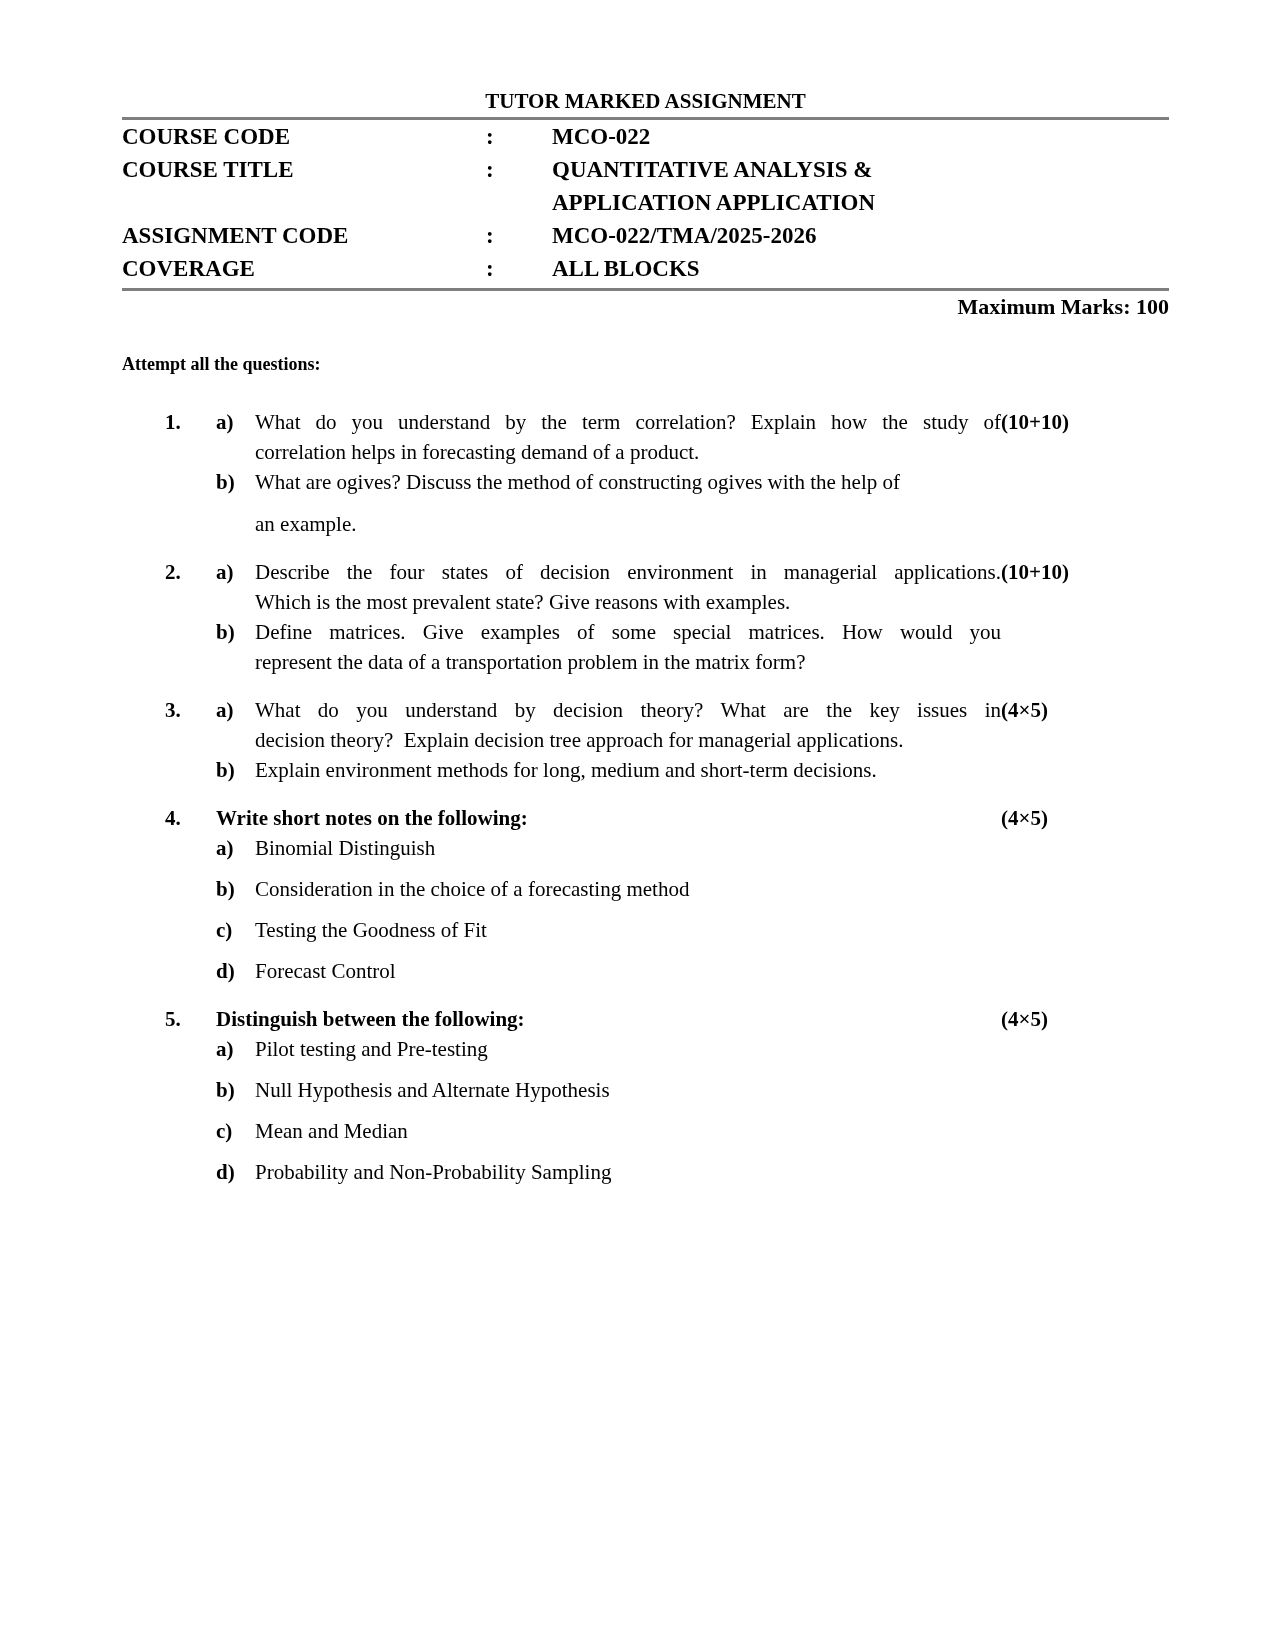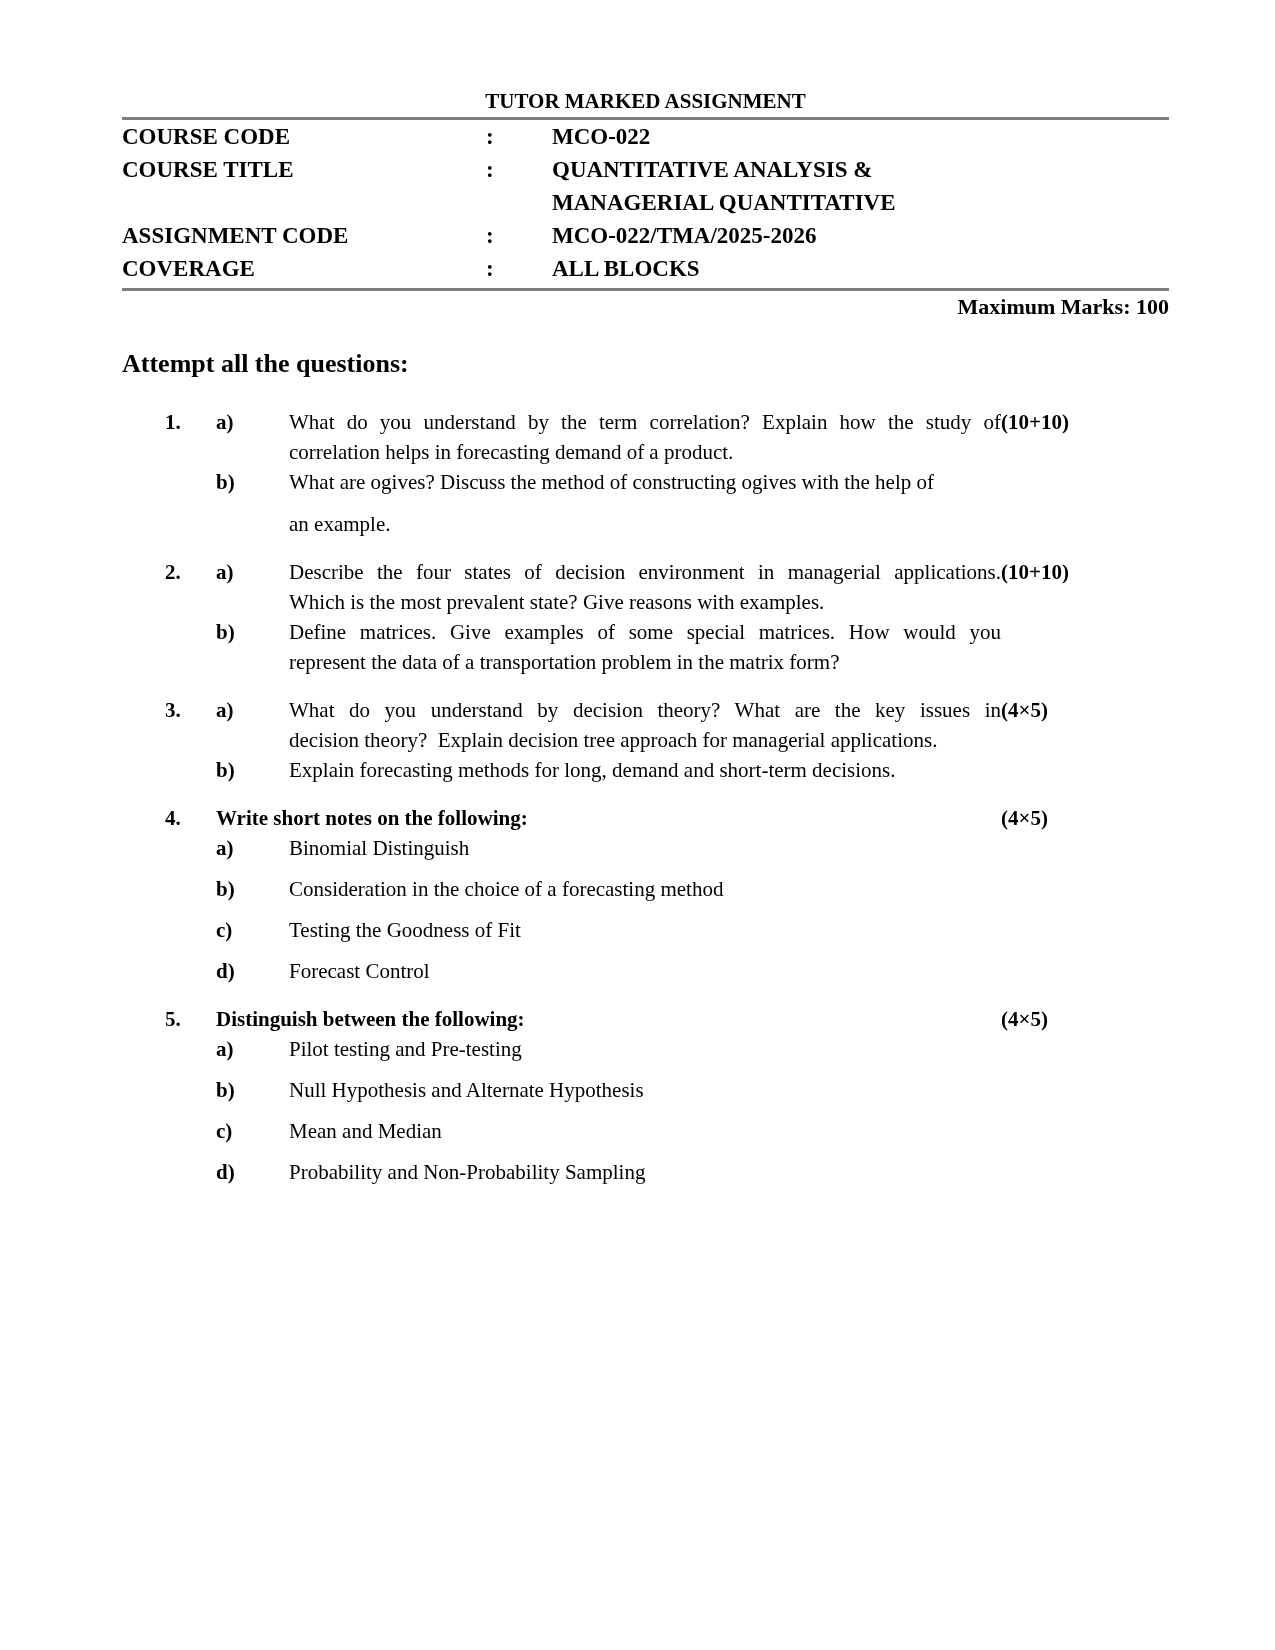--- a/index.html
+++ b/index.html
@@ -20,35 +20,35 @@
   }
   .hdr-row {
     display:grid; grid-template-columns:364px 66px 1fr;
     font-weight:bold; font-size:23px; line-height:33px;
   }
   .hdr-row .sep { text-align:left; }
   .max-marks {
     text-align:right; font-weight:bold; font-size:22px; line-height:30px; margin-top:1px;
   }
   .attempt {
-    font-weight:bold; font-size:26px; line-height:28px; margin-top:28px;
+    font-weight:bold; font-size:18px; line-height:28px; margin-top:28px;
   }
   .questions { margin-top:29px; }
   .q { margin-bottom:18px; }
   .qrow {
     display:grid; grid-template-columns:94px 39px 746px 168px;
   }
   .qnum {
     font-weight:bold; font-size:21px; line-height:30px; padding-left:43px;
   }
   .qletter {
     font-weight:bold; font-size:21px; line-height:30px;
   }
   .qtext {
-    font-size:21px; line-height:30px;margin-left:34px;
+    font-size:21px; line-height:30px;
   }
   .qheading {
     grid-column:2 / 4; font-weight:bold; font-size:21px; line-height:30px;
   }
   .qmarks {
     font-weight:bold; font-size:21px; line-height:30px; text-align:left;
   }
   .line {}
   .line.just { text-align:justify; text-align-last:justify; }
   .qrow.spaced { margin-top:11px; }
@@ -69,21 +69,21 @@
       <div>MCO-022</div>
     </div>
     <div class="hdr-row">
       <div>COURSE TITLE</div>
       <div class="sep">:</div>
       <div>QUANTITATIVE ANALYSIS &amp;</div>
     </div>
     <div class="hdr-row">
       <div></div>
       <div class="sep"></div>
-      <div>MANAGERIAL QUANTITATIVE</div>
+      <div>APPLICATION APPLICATION</div>
     </div>
     <div class="hdr-row">
       <div>ASSIGNMENT CODE</div>
       <div class="sep">:</div>
       <div>MCO-022/TMA/2025-2026</div>
     </div>
     <div class="hdr-row">
       <div>COVERAGE</div>
       <div class="sep">:</div>
       <div>ALL BLOCKS</div>
@@ -150,21 +150,21 @@
         <div class="qtext">
           <div class="line just">What do you understand by decision theory? What are the key issues in</div>
           <div class="line">decision theory?&nbsp; Explain decision tree approach for managerial applications.</div>
         </div>
         <div class="qmarks">(4×5)</div>
       </div>
       <div class="qrow">
         <div class="qnum"></div>
         <div class="qletter">b)</div>
         <div class="qtext">
-          <div class="line">Explain forecasting methods for long, demand and short-term decisions.</div>
+          <div class="line">Explain environment methods for long, medium and short-term decisions.</div>
         </div>
       </div>
     </div>
 
     <div class="q">
       <div class="qrow">
         <div class="qnum">4.</div>
         <div class="qheading">Write short notes on the following:</div>
         <div class="qmarks">(4×5)</div>
       </div>

